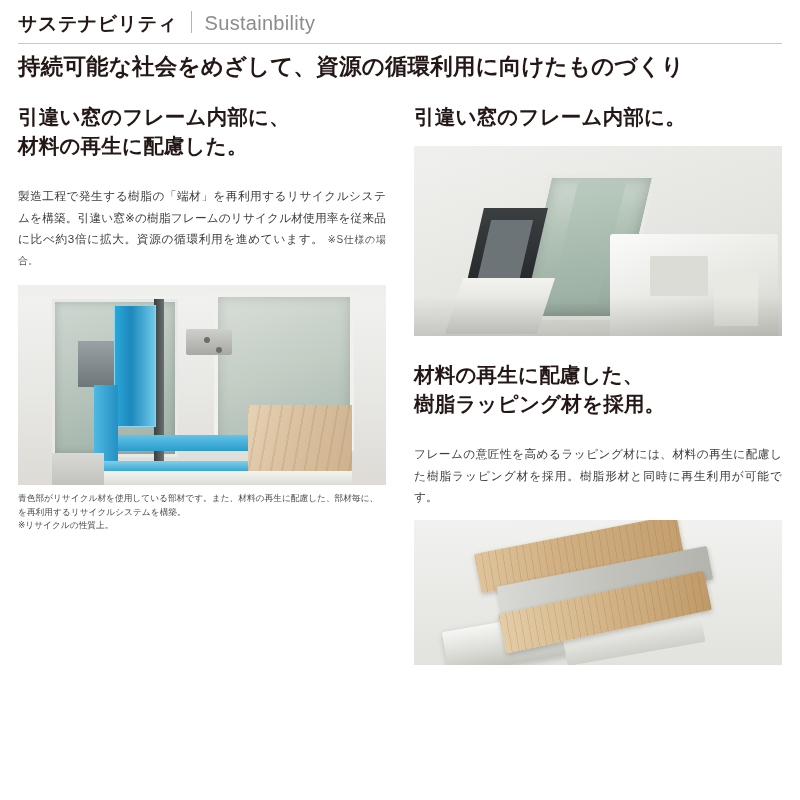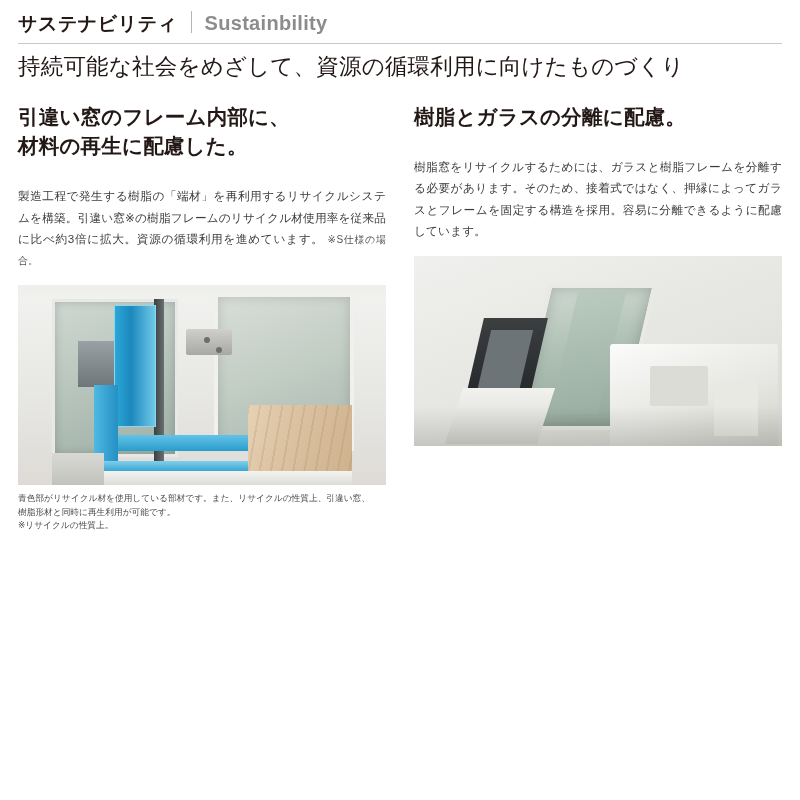--- a/index.html
+++ b/index.html
@@ -15,27 +15,27 @@
   
   .hdr{display:flex;align-items:baseline;gap:0;padding-top:8px;}
   .hdr-jp{
     font-size:19px;font-weight:bold;letter-spacing:.5px;color:#231815;
   }
   .hdr-rule{
     display:inline-block;width:1px;height:22px;background:#b5b5b5;
     margin:0 13px;position:relative;top:3px;
   }
   .hdr-en{
-    font-size:20px;color:#8c8c8c;letter-spacing:.3px;font-weight:bold;
+    font-size:20px;color:#8c8c8c;letter-spacing:.3px;font-weight:normal;
   }
   .hdr-line{
     height:1px;background:#c9c9c9;margin:6px 0 0 0;
   }
   .lede{
-    font-size:22.5px;font-weight:normal;letter-spacing:.2px;
+    font-size:22.5px;font-weight:bold;letter-spacing:.2px;
     margin:9px 0 0 0;color:#231815;line-height:1.2;
   }
 
   
   .cols{display:flex;gap:28px;margin-top:22px;justify-content:flex-end;}
   .col{width:372px;}
 
   .sec-title{
     font-size:20.5px;font-weight:bold;line-height:1.42;color:#231815;
     letter-spacing:.2px;
@@ -178,45 +178,63 @@
           <div class="metalPlate"></div>
           <div class="screw" style="left:186px;top:52px;"></div>
           <div class="screw" style="left:198px;top:62px;"></div>
           <div class="wood"></div>
           <div class="woodlines"></div>
           <div class="sill"></div>
           <div class="greyL"></div>
         </div>
 
         <div class="cap">
-          <div>青色部がリサイクル材を使用している部材です。また、リサイクルの性質上、引違い窓、</div>
-          <div>樹脂形材と同時に再生利用が可能です。</div>
+          <div>青色部がリサイクル材を使用している部材です。また、材料の再生に配慮した、部材毎に、</div>
+          <div>を再利用するリサイクルシステムを構築。</div>
           <div>※リサイクルの性質上。</div>
         </div>
       </div>
 
     </div>
 
     <div class="col">
 
       <div>
         <div class="sec-title">
-          <div>樹脂とガラスの分離に配慮。</div>
-        </div>
-        <div class="sec-body">樹脂窓をリサイクルするためには、ガラスと樹脂フレームを分離する必要があります。そのため、接着式ではなく、押縁によってガラスとフレームを固定する構造を採用。容易に分離できるように配慮しています。</div>
+          <div>引違い窓のフレーム内部に。</div>
+        </div>
 
         <div class="photo photo-2 p2">
           <div class="glassPane"></div>
           <div class="glassPane2"></div>
           <div class="spacer"></div>
           <div class="spacerIn"></div>
           <div class="frameWhite"></div>
           <div class="frameNotch"></div>
           <div class="frameNotch2"></div>
           <div class="leg"></div>
           <div class="shadow"></div>
         </div>
       </div>
 
+      <div style="margin-top:24px;">
+        <div class="sec-title">
+          <div>材料の再生に配慮した、</div>
+          <div>樹脂ラッピング材を採用。</div>
+        </div>
+        <div class="sec-body">フレームの意匠性を高めるラッピング材には、材料の再生に配慮した樹脂ラッピング材を採用。樹脂形材と同時に再生利用が可能です。</div>
+
+        <div class="photo photo-3 p3">
+          <div class="profile"></div>
+          <div class="profile2"></div>
+          <div class="board b1">
+              <div class="grain"></div>
+            </div>
+          <div class="board b2"></div>
+          <div class="board b3">
+              <div class="grain"></div>
+            </div>
+        </div>
+      </div>
 
     </div>
   </div>
 </div>
 
 </body></html>

